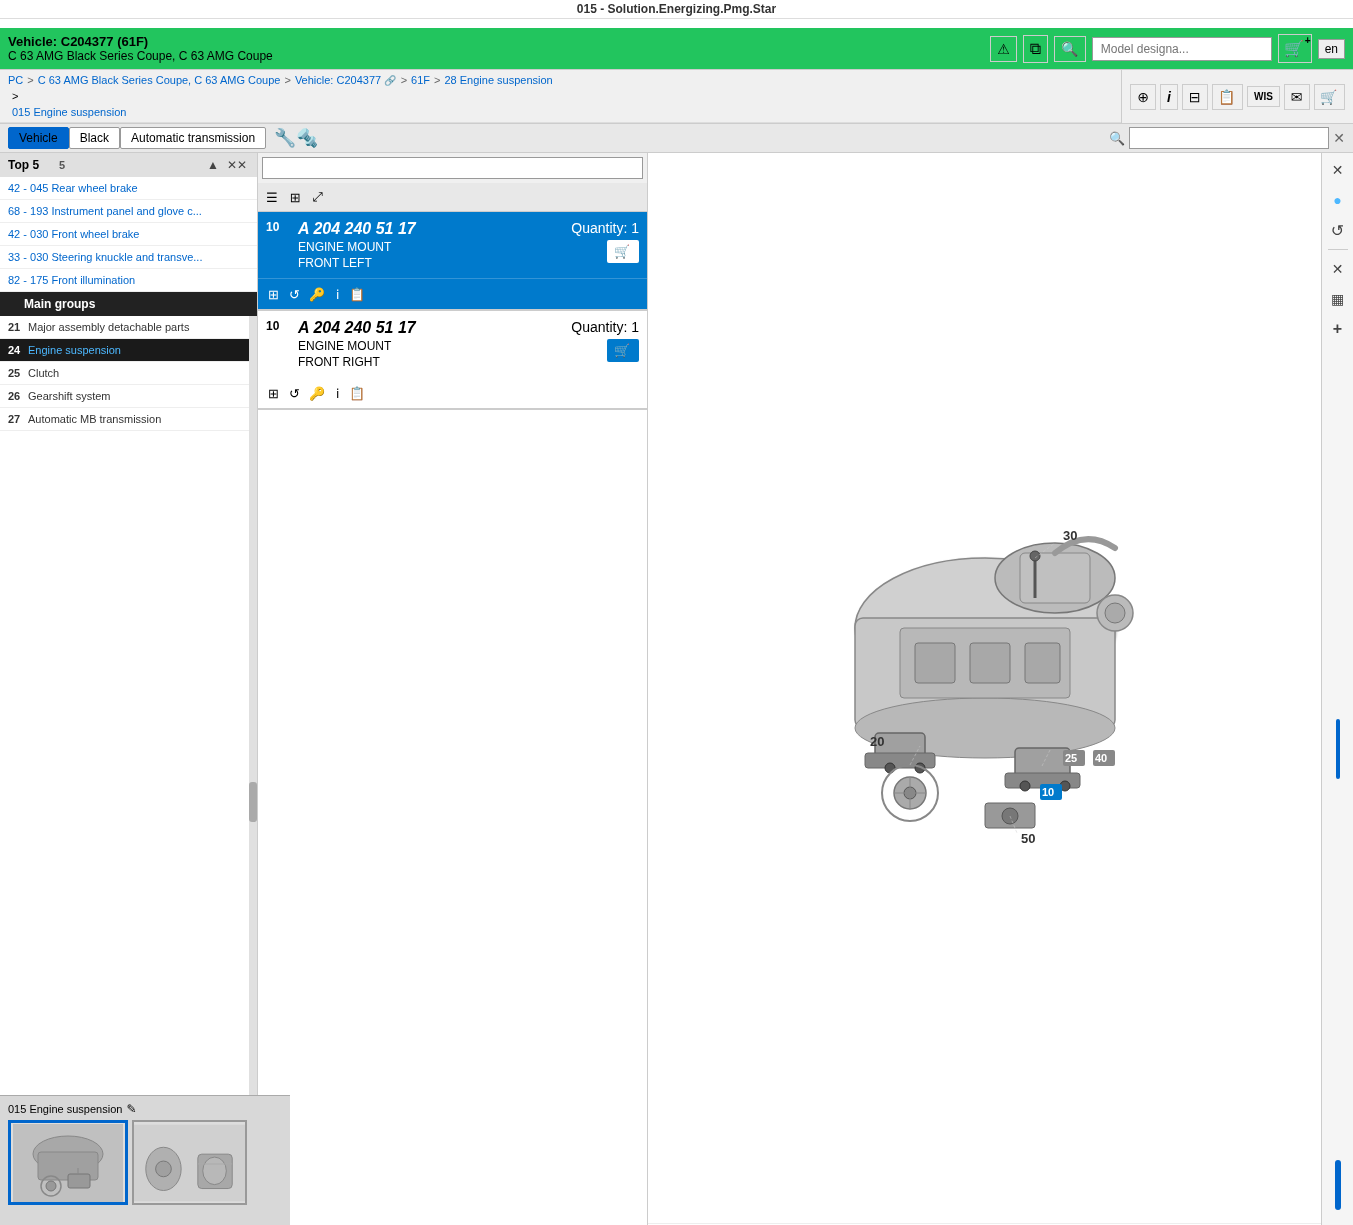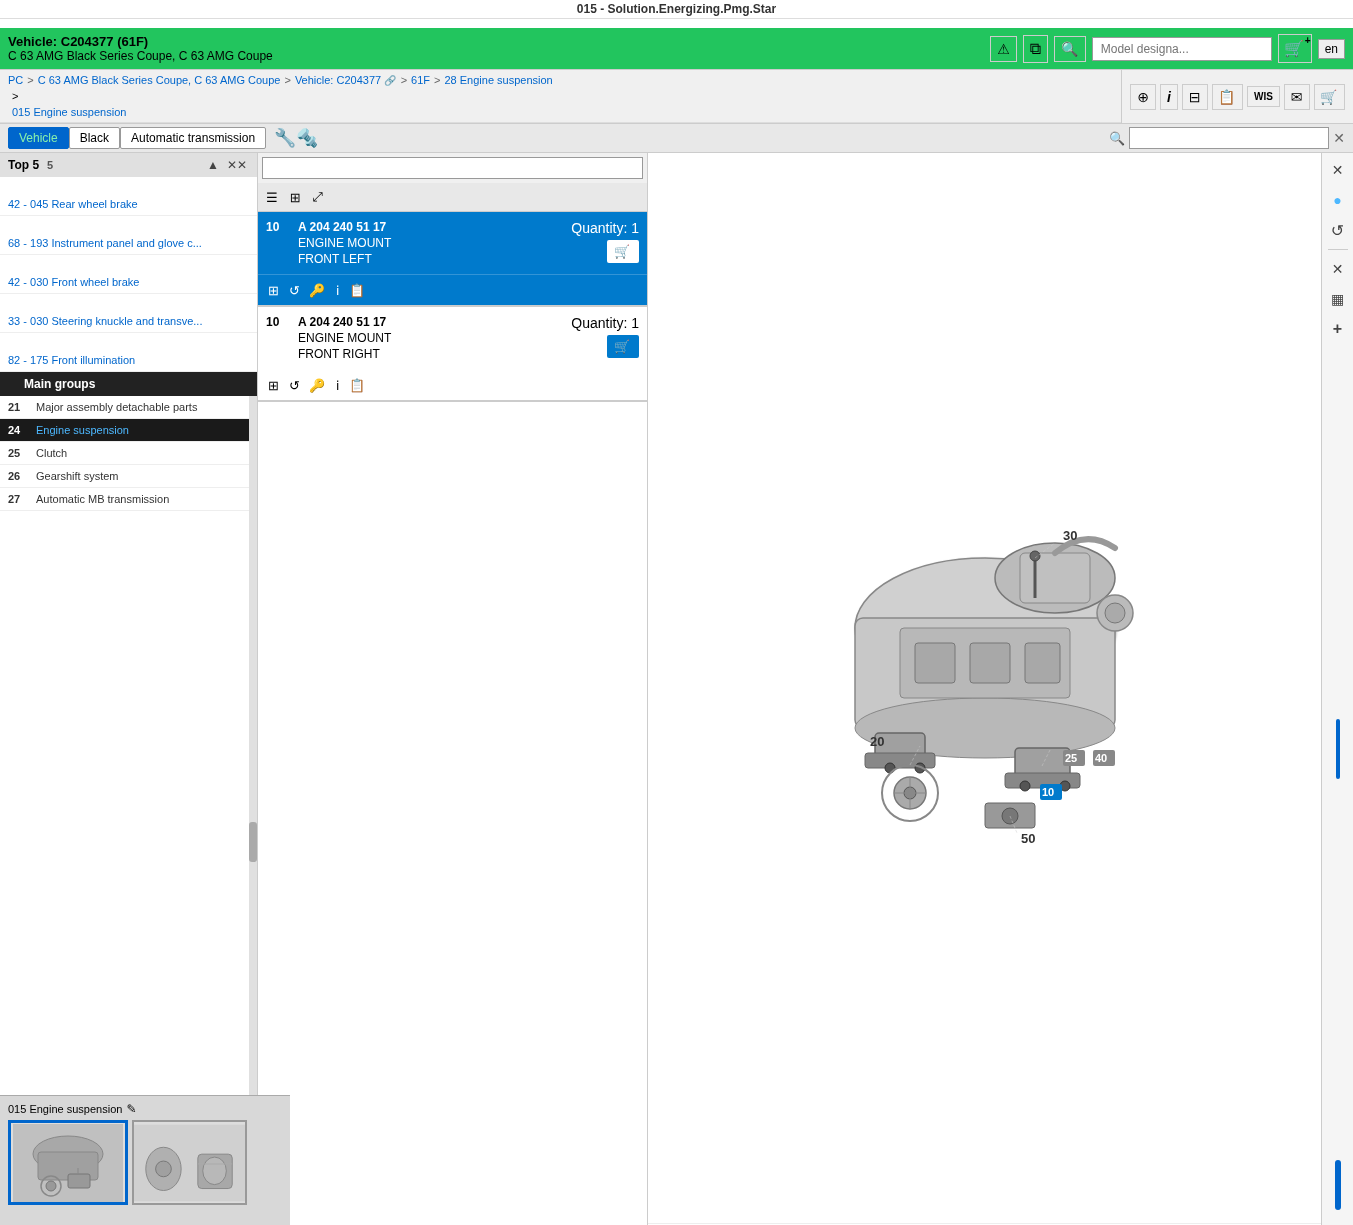--- a/index.html
+++ b/index.html
@@ -16,61 +16,61 @@
     .lang-btn { border: 1px solid #999; padding: 2px 6px; font-size: 12px; cursor: pointer; }
 
     
     .top-title-bar { background: #fff; border-bottom: 1px solid #ddd; padding: 2px 0; text-align: center; font-size: 12px; font-weight: bold; color: #333; }
 
     
     .breadcrumb { background: #f0f0f0; padding: 4px 8px; font-size: 11px; display: flex; align-items: center; gap: 4px; flex-wrap: wrap; border-bottom: 1px solid #ddd; }
     .breadcrumb a { color: #0066cc; text-decoration: none; cursor: pointer; }
     .breadcrumb-sep { color: #666; }
     .toolbar-btn { background: #fff; border: 1px solid #999; padding: 3px 10px; font-size: 12px; cursor: pointer; border-radius: 2px; }
-    .toolbar-btn.active { background: #0066cc; color: #86efac; border-color: #0066cc; }
+    .toolbar-btn.active { background: #0066cc; color: #000000; border-color: #0066cc; }
     .toolbar-search { margin-left: auto; display: flex; align-items: center; gap: 4px; }
     .toolbar-search-input { border: 1px solid #999; padding: 3px 6px; font-size: 12px; width: 200px; }
     .toolbar-search-clear { cursor: pointer; color: #666; font-size: 14px; border: none; background: none; }
     .tool-icon { font-size: 18px; cursor: pointer; color: #444; }
 
     
     .main-layout { display: flex; height: calc(1225px - 130px); }
 
     
     .sidebar { width: 258px; min-width: 258px; background: #fff; border-right: 1px solid #ccc; display: flex; flex-direction: column; overflow: hidden; }
     
     
     .top5-header { background: #e0e0e0; padding: 5px 8px; font-weight: bold; font-size: 12px; display: flex; align-items: center; justify-content: space-between; }
-    .top5-header-left { display: flex; align-items: center; gap: 4px; }
+    .top5-header-left { display: flex; align-items: center; gap: 16px; }
     .top5-controls { display: flex; gap: 4px; }
     .top5-ctrl-btn { background: none; border: none; cursor: pointer; font-size: 12px; color: #444; padding: 0 2px; }
-    .top5-item { padding: 5px 8px; border-bottom: 1px solid #eee; cursor: pointer; font-size: 11px; color: #0066cc; margin-top: 16px; }
+    .top5-item { padding: 5px 8px; border-bottom: 1px solid #eee; cursor: pointer; font-size: 11px; color: #0066cc; }
 
     
     .main-groups-header { background: #222; color: #fff; padding: 5px 24px; font-weight: bold; font-size: 12px; }
-    .group-item { display: flex; align-items: flex-start; padding: 5px 8px; border-bottom: 1px solid #eee; cursor: pointer; font-size: 11px; gap: 8px; }
+    .group-item { display: flex; align-items: flex-start; padding: 5px 8px; border-bottom: 1px solid #eee; cursor: pointer; font-size: 11px; gap: 0; }
     .group-item.active { background: #1a1a1a; color: #fff; }
     .group-item.active .group-label { color: #4db8ff; }
     .group-num { min-width: 20px; color: #333; font-weight: bold; }
     .group-item.active .group-num { color: #fff; }
     .group-label { color: #333; }
     .sidebar-scroll { display: flex; flex: 1; overflow: hidden; }
     .sidebar-list { flex: 1; overflow-y: auto; }
 
     
     .middle-panel { width: 390px; min-width: 390px; background: #fff; border-right: 1px solid #ccc; display: flex; flex-direction: column; }
     .middle-toolbar { background: #e8e8e8; padding: 4px; display: flex; align-items: center; gap: 4px; border-bottom: 1px solid #ccc; }
     .mid-tool-btn { background: none; border: none; cursor: pointer; font-size: 13px; padding: 2px 4px; }
     .part-list { flex: 1; overflow-y: auto; }
     .part-item { border-bottom: 2px solid #ccc; }
     .part-item-selected { background: #007acc; color: #fff; }
     .part-row { display: flex; align-items: flex-start; padding: 8px; gap: 8px; }
     .part-num { min-width: 24px; font-weight: bold; font-size: 12px; }
     .part-details { flex: 1; }
-    .part-code { font-size: 12px; font-weight: bold; }
+    .part-code { font-size: 16px; font-weight: bold; font-style: italic; }
     .part-name { font-size: 12px; margin-top: 2px; }
     .part-qty { display: flex; flex-direction: column; align-items: flex-end; gap: 4px; }
     .qty-label { font-size: 14px; }
     .cart-btn { background: #007acc; color: #fff; border: none; padding: 4px 8px; cursor: pointer; font-size: 13px; border-radius: 2px; }
     .part-item-selected .cart-btn { background: #fff; color: #007acc; }
     .part-actions { display: flex; align-items: center; gap: 6px; padding: 4px 8px; border-top: 1px solid rgba(255,255,255,0.2); }
     .act-btn { background: none; border: none; cursor: pointer; font-size: 13px; padding: 2px; }
     .part-item-selected .act-btn { color: #fff; }
     .search-bar { padding: 4px; background: #f0f0f0; }
     .search-bar input { width: 100%; border: 1px solid #999; padding: 3px 6px; font-size: 12px; }

